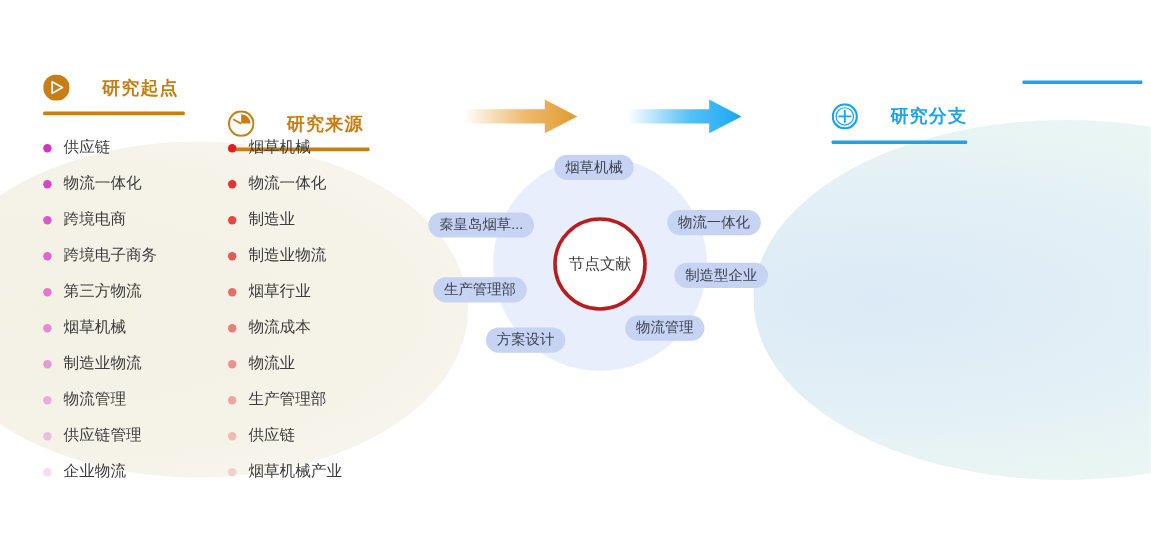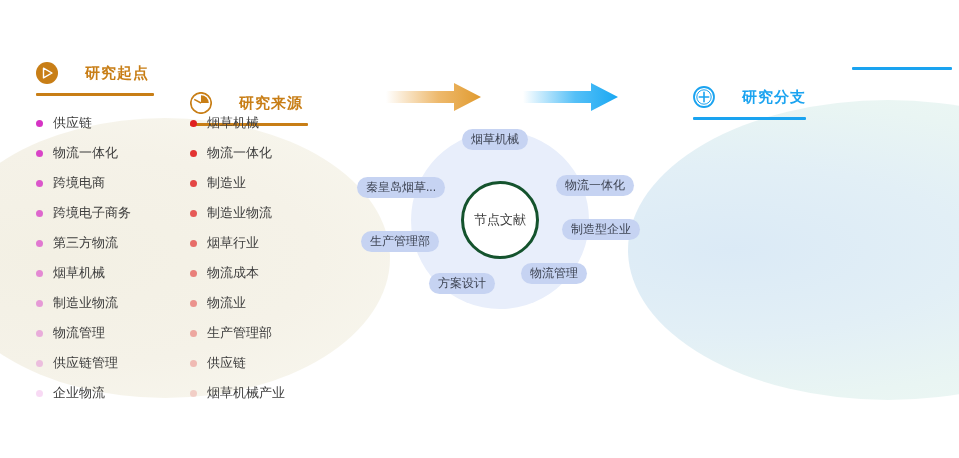--- a/index.html
+++ b/index.html
@@ -119,21 +119,21 @@
   }
   .ring-inner {
     position: absolute;
     left: 50px;
     top: 50px;
     width: 78px;
     height: 78px;
     box-sizing: border-box;
     border-radius: 50%;
     background: #ffffff;
-    border: 3px solid #14532d;
+    border: 3px solid #b91c1c;
     display: flex;
     align-items: center;
     justify-content: center;
   }
   .center-text {
     font-size: 13px;
     color: #3b3b3b;
     white-space: nowrap;
   }
   .node-tag {
@@ -307,17 +307,17 @@
     <div class="ring-inner">
       <span class="center-text">节点文献</span>
     </div>
   </div>
   <div id="node-tags">
       <div class="node-tag" style="left: 462px; top: 129px;">烟草机械</div>
       <div class="node-tag" style="left: 357px; top: 177px;">秦皇岛烟草...</div>
       <div class="node-tag" style="left: 556px; top: 175px;">物流一体化</div>
       <div class="node-tag" style="left: 361px; top: 231px;">生产管理部</div>
       <div class="node-tag" style="left: 562px; top: 219px;">制造型企业</div>
-      <div class="node-tag" style="left: 429px; top: 273px;">方案设计</div>
+      <div class="node-tag" style="left: 405px; top: 273px;">方案设计</div>
       <div class="node-tag" style="left: 521px; top: 263px;">物流管理</div>
     </div>
 
 </div>
 
 </body></html>

